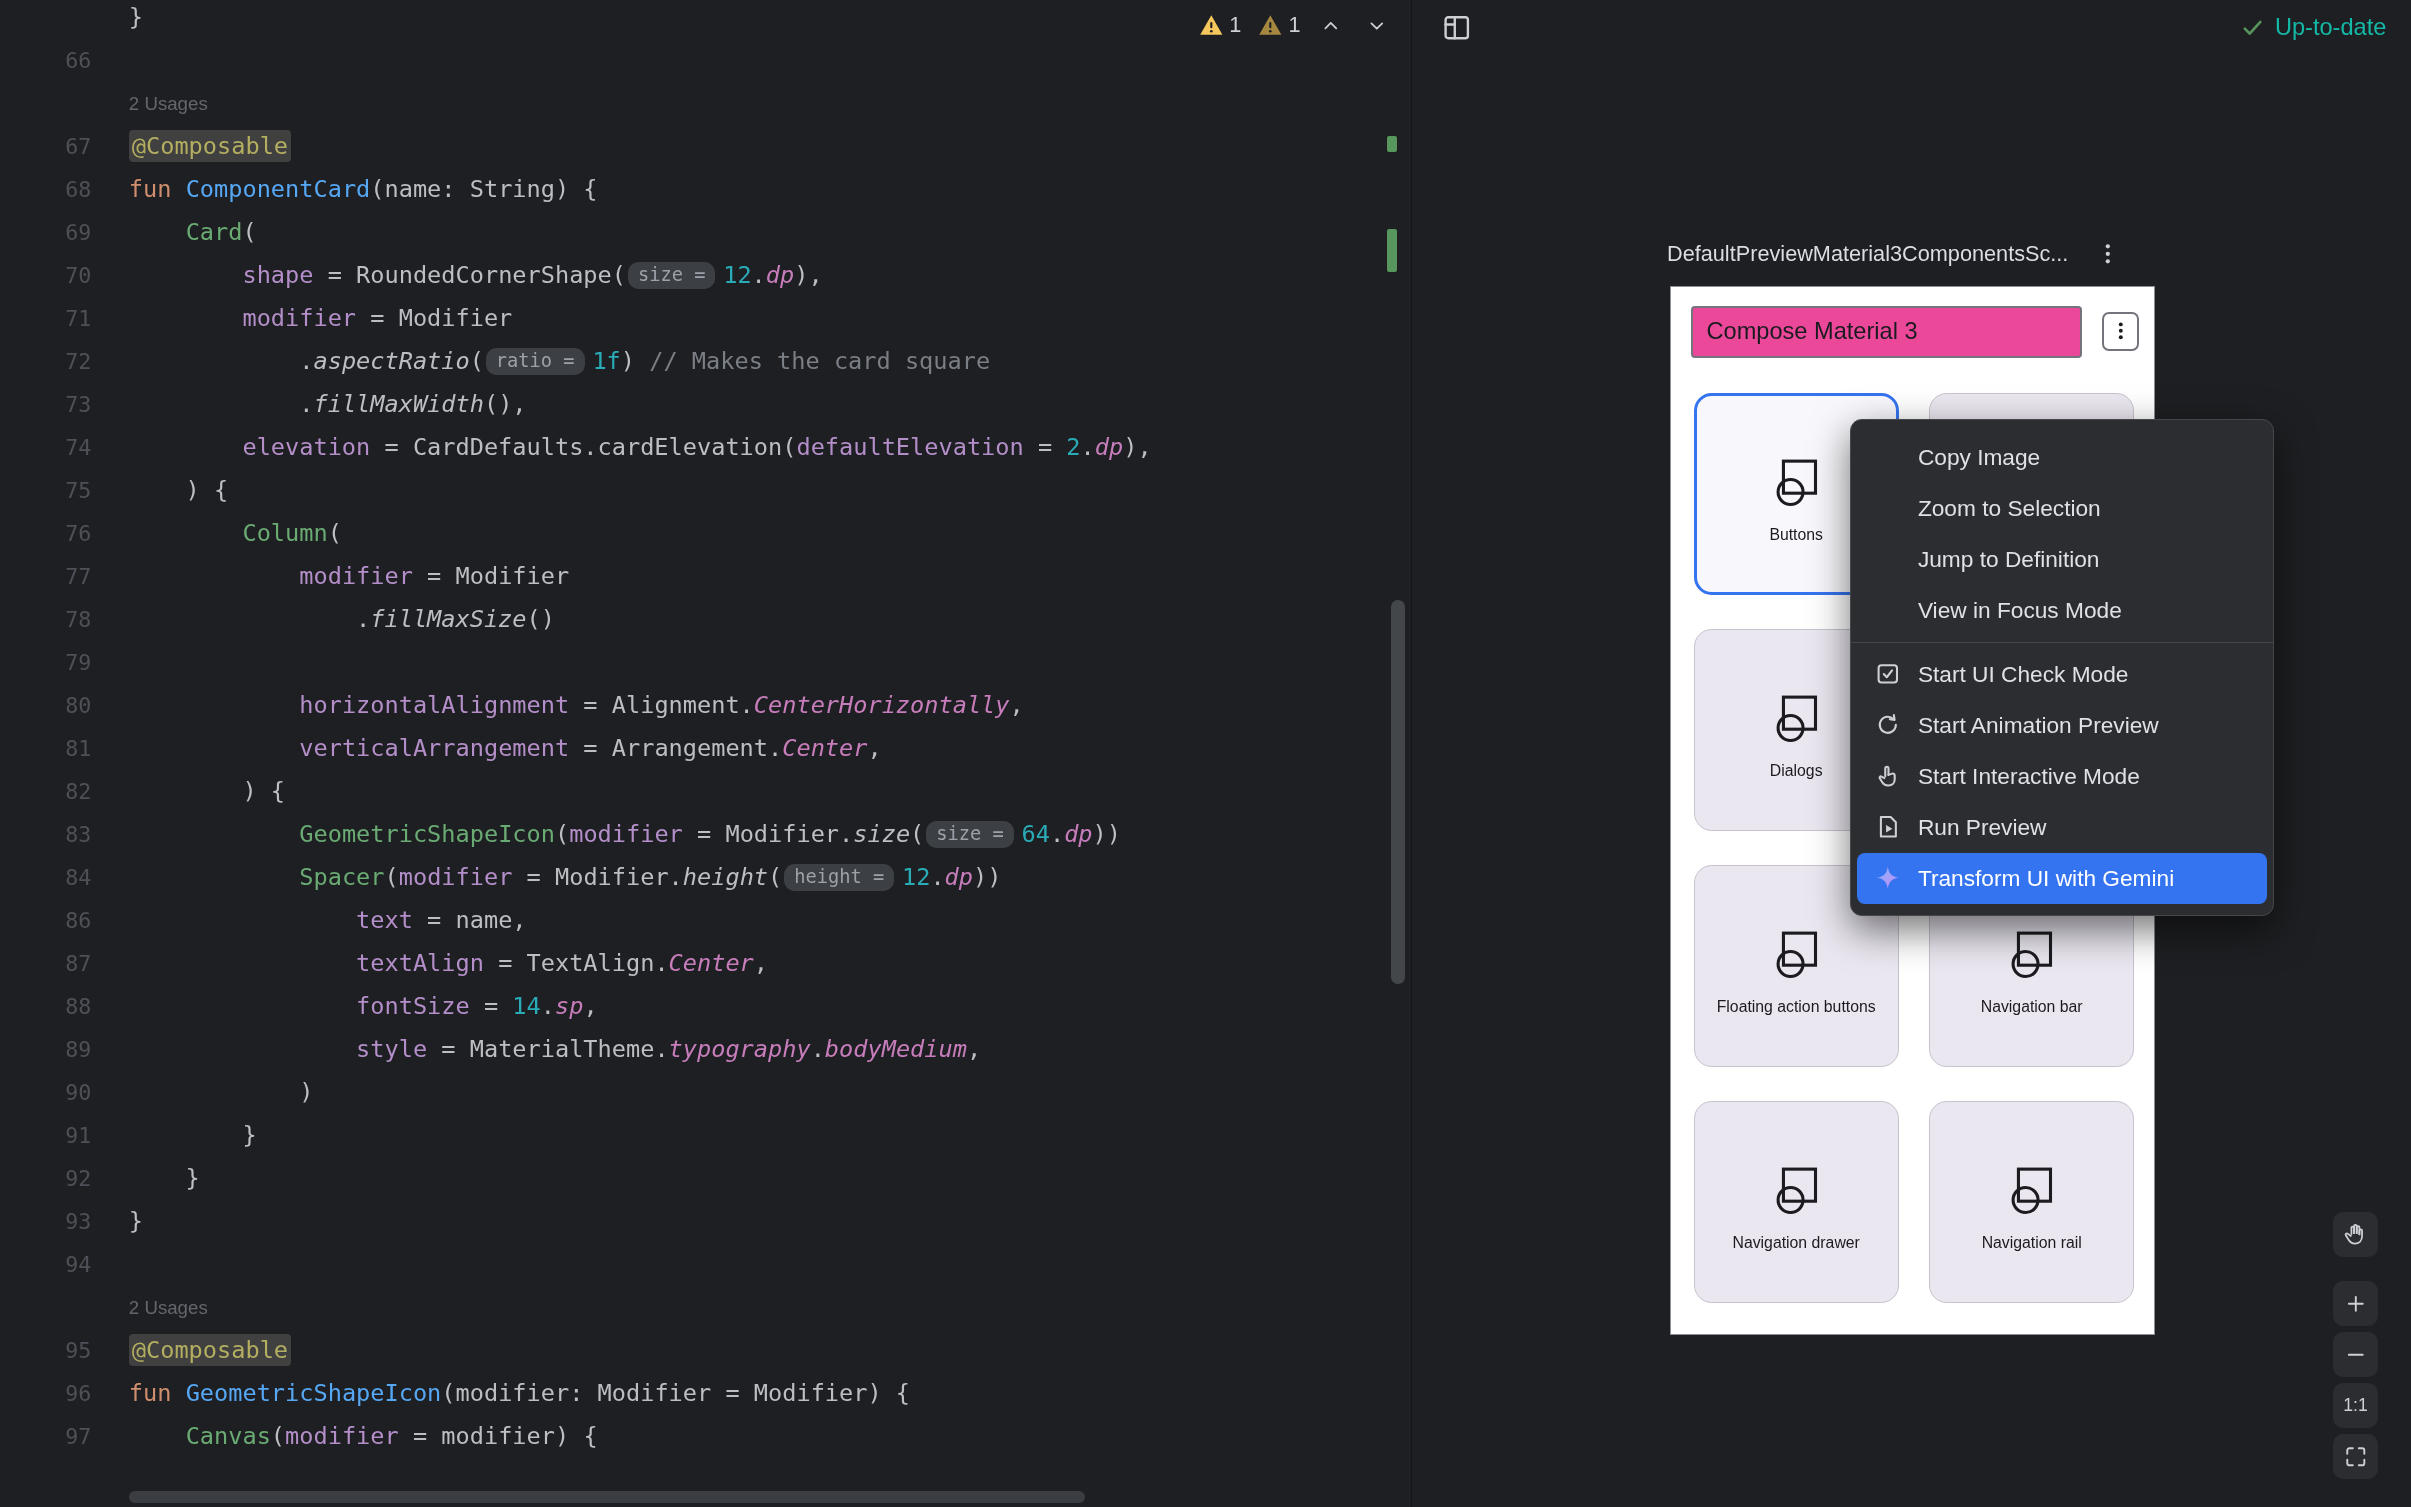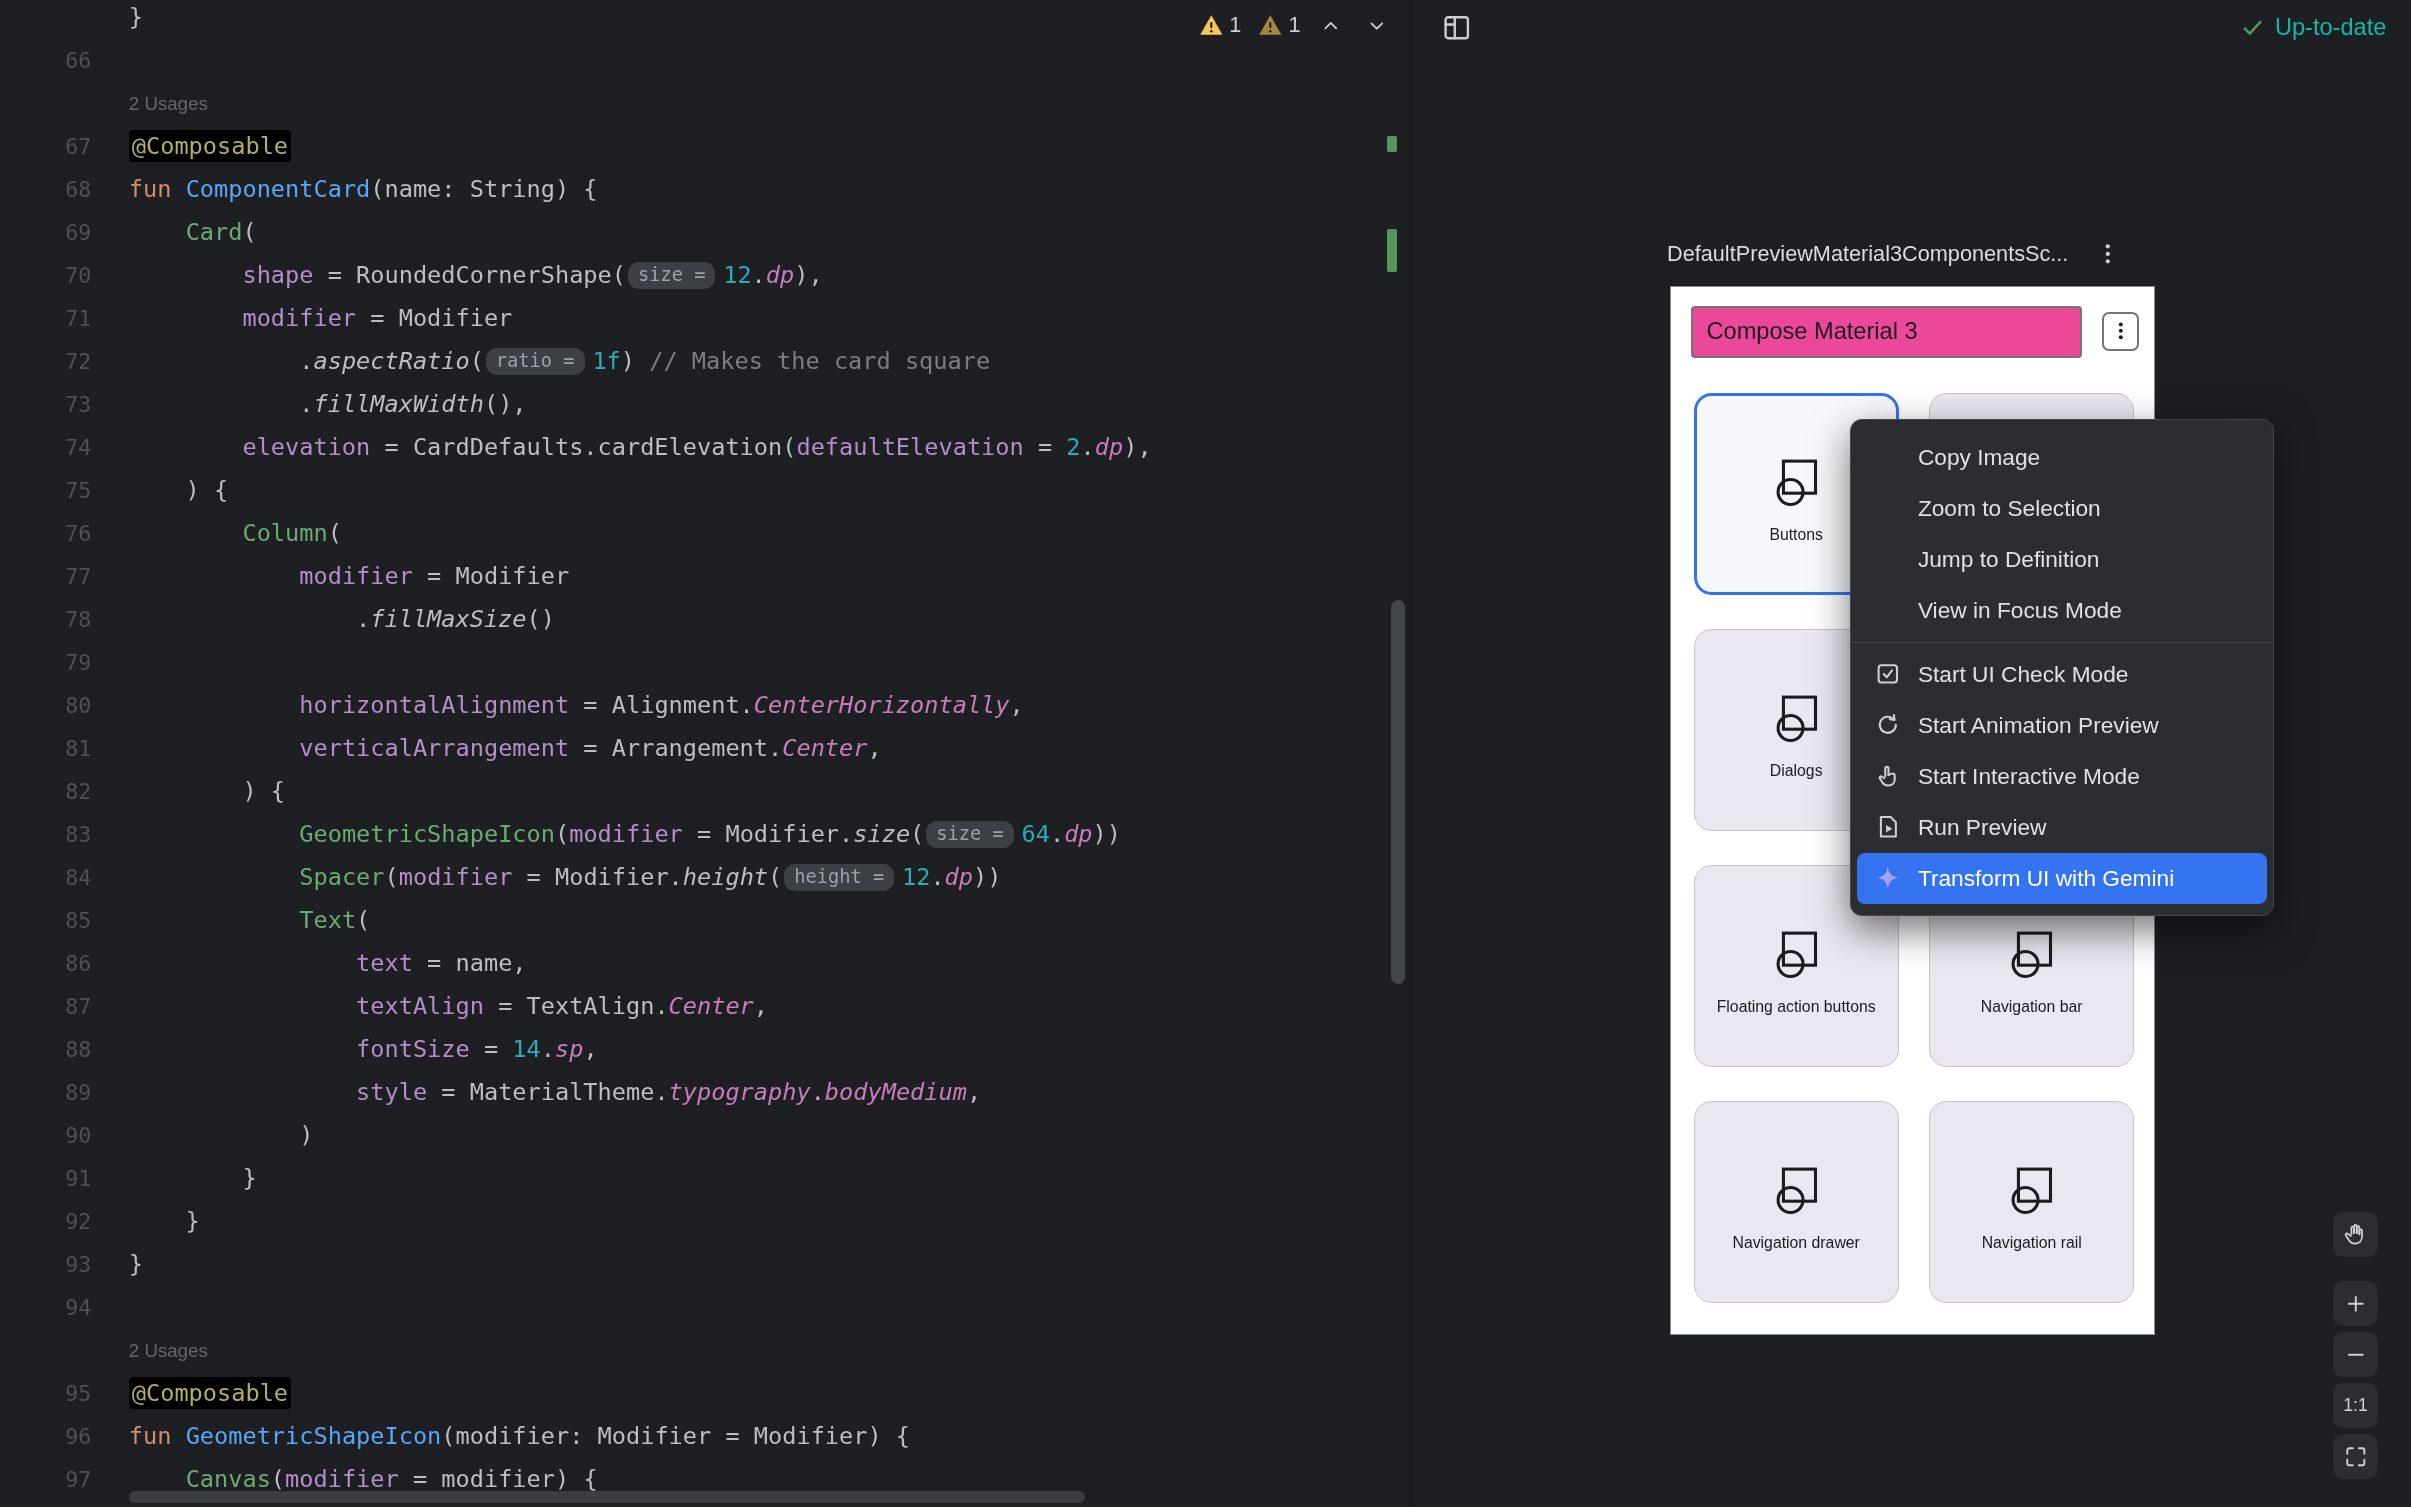--- a/index.html
+++ b/index.html
@@ -9,21 +9,21 @@
   
   #editor{position:absolute;left:0;top:0;width:1411px;height:1507px;background:#1E1F22;overflow:hidden;}
   #code-rows{position:absolute;left:0;top:-3.9px;right:17.7px;}
   .row{display:flex;height:43px;align-items:center;}
   .ln{flex:0 0 113px;width:113px;text-align:right;padding-right:21.7px;box-sizing:border-box;
       color:#4D5157;font:21.7px/43px "DejaVu Sans Mono",monospace;user-select:none;}
   .code{font:23.6px/43px "DejaVu Sans Mono",monospace;color:#BCBEC4;white-space:pre;padding-left:15.8px;}
   .inlay{color:#63676D;font:18.7px "Liberation Sans",sans-serif;padding-left:15.8px;}
   .seg-pl{color:#BCBEC4;}
   .seg-kw{color:#CF8E6D;}
-  .seg-ann{color:#B3AE60;background:#000000;border-radius:3.9px;padding:2px 3px;}
+  .seg-ann{color:#B3AE60;background:#404040;border-radius:3.9px;padding:2px 3px;}
   .seg-fnDecl{color:#56A8F5;}
   .seg-call{color:#6AAB73;}
   .seg-ext{color:#BCBEC4;font-style:italic;}
   .seg-prop{color:#C77DBB;font-style:italic;}
   .seg-num{color:#2AACB8;text-align:right;}
   .seg-narg{color:#B48EC9;}
   .seg-cm{color:#7A7E85;}
   .chip{display:inline-block;background:#3C3F44;color:#9DA2AA;border-radius:10.8px;padding:2px 9.9px 3px;
         font:18.7px "DejaVu Sans Mono",monospace;line-height:21.7px;margin:0 7.9px 0 2px;vertical-align:2px;}
 
@@ -163,24 +163,20 @@
         </div>
         <div class="row">
           <span class="ln">83</span>
           <span class="code"><span class="seg-pl">            </span><span class="seg-call">GeometricShapeIcon</span><span class="seg-pl">(</span><span class="seg-narg">modifier</span><span class="seg-pl"> = Modifier.</span><span class="seg-ext">size</span><span class="seg-pl">(</span><span class="chip">size =</span><span class="seg-num">64</span><span class="seg-pl">.</span><span class="seg-prop">dp</span><span class="seg-pl">))</span></span>
         </div>
         <div class="row">
           <span class="ln">84</span>
           <span class="code"><span class="seg-pl">            </span><span class="seg-call">Spacer</span><span class="seg-pl">(</span><span class="seg-narg">modifier</span><span class="seg-pl"> = Modifier.</span><span class="seg-ext">height</span><span class="seg-pl">(</span><span class="chip">height =</span><span class="seg-num">12</span><span class="seg-pl">.</span><span class="seg-prop">dp</span><span class="seg-pl">))</span></span>
         </div>
         <div class="row">
-          <span class="ln">85</span>
-          <span class="code"><span class="seg-pl">            </span><span class="seg-call">Text</span><span class="seg-pl">(</span></span>
-        </div>
-        <div class="row">
           <span class="ln">86</span>
           <span class="code"><span class="seg-pl">                </span><span class="seg-narg">text</span><span class="seg-pl"> = name,</span></span>
         </div>
         <div class="row">
           <span class="ln">87</span>
           <span class="code"><span class="seg-pl">                </span><span class="seg-narg">textAlign</span><span class="seg-pl"> = TextAlign.</span><span class="seg-prop">Center</span><span class="seg-pl">,</span></span>
         </div>
         <div class="row">
           <span class="ln">88</span>
           <span class="code"><span class="seg-pl">                </span><span class="seg-narg">fontSize</span><span class="seg-pl"> = </span><span class="seg-num">14</span><span class="seg-pl">.</span><span class="seg-prop">sp</span><span class="seg-pl">,</span></span>

